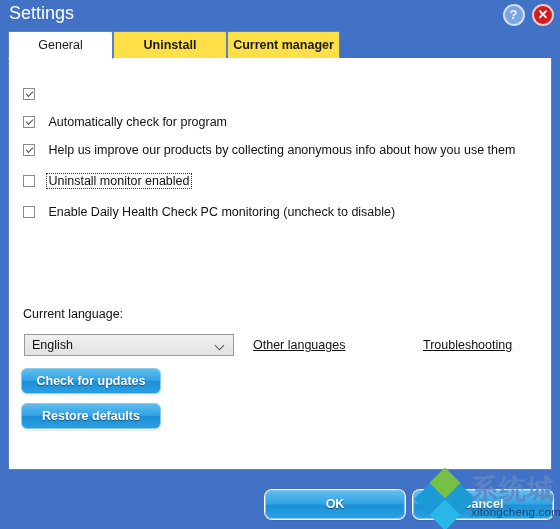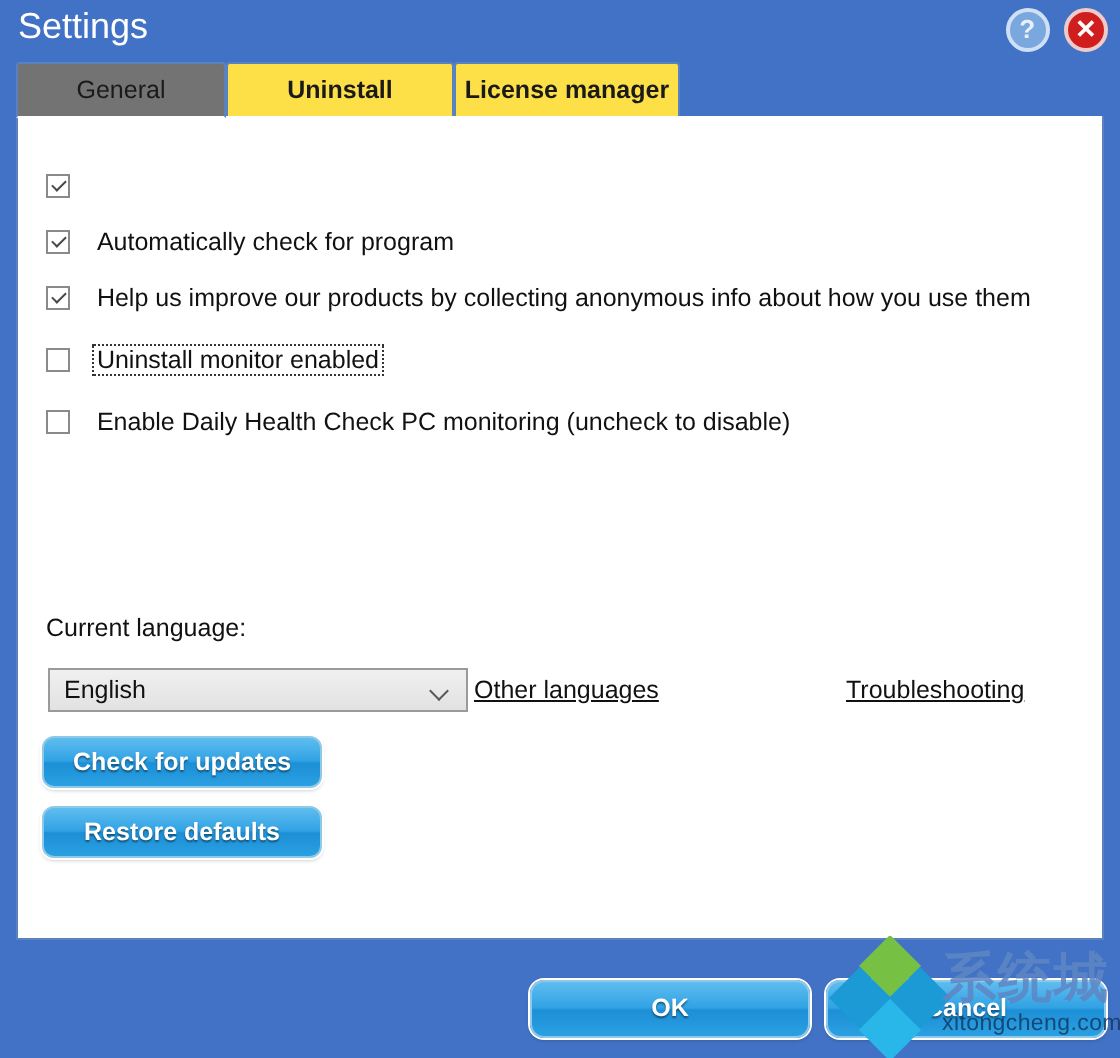--- a/index.html
+++ b/index.html
@@ -41,21 +41,21 @@
   }
   .close-btn .glyph{
     position:absolute;left:0;top:0;width:100%;height:100%;
     line-height:17px;text-align:center;font-size:13px;color:#ffffff;
     font-weight:bold;
   }
   
   .tabstrip{position:absolute;left:8px;top:31px;height:28px;}
   .tab{
     position:absolute;top:0;height:28px;
-    background:#737373;
+    background:#ffffff;
     border:1px solid #5a82c0;
     box-sizing:border-box;
     font-size:12.5px;color:#1a1a1a;
     text-align:center;line-height:26px;
     border-radius:2px 2px 0 0;
   }
   .tab.active{
     border-bottom:1px solid #ffffff;
     z-index:5;
   }
@@ -173,21 +173,21 @@
       </span>
       <span class="cap-btn close-btn">
         <span class="glyph">✕</span>
       </span>
     </div>
   </div>
 
   <div class="tabstrip">
     <div class="tab active" style="left:0px;width:105px;">General</div>
     <div class="tab inactive" style="left:105px;width:114px;">Uninstall</div>
-    <div class="tab inactive" style="left:219px;width:113px;">License manager</div>
+    <div class="tab inactive" style="left:219px;width:113px;">Current manager</div>
   </div>
 
   <div class="panel">
 
     <div class="chk-row" style="top:26px;">
       <span class="chk checked"></span>
     </div>
 
     <div class="chk-row" style="top:54px;">
       <span class="chk checked"></span>
@@ -209,21 +209,21 @@
       <span class="chk-label">Enable Daily Health Check PC monitoring (uncheck to disable)</span>
     </div>
 
     <div class="lang-label">Current language:</div>
 
     <div class="combo">
       <span class="combo-text">English</span>
       <span class="combo-arrow"></span>
     </div>
 
-    <div class="link" style="left:228px;top:280px;text-align:center;">Other languages</div>
+    <div class="link" style="left:244px;top:280px;text-align:center;">Other languages</div>
     <div class="link" style="left:414px;top:280px;">Troubleshooting</div>
 
     <div class="bluebtn" style="left:12px;top:310px;width:140px;height:26px;line-height:24px;">
       <span>Check for updates</span>
     </div>
 
     <div class="bluebtn" style="left:12px;top:345px;width:140px;height:26px;line-height:24px;">
       <span>Restore defaults</span>
     </div>
 

